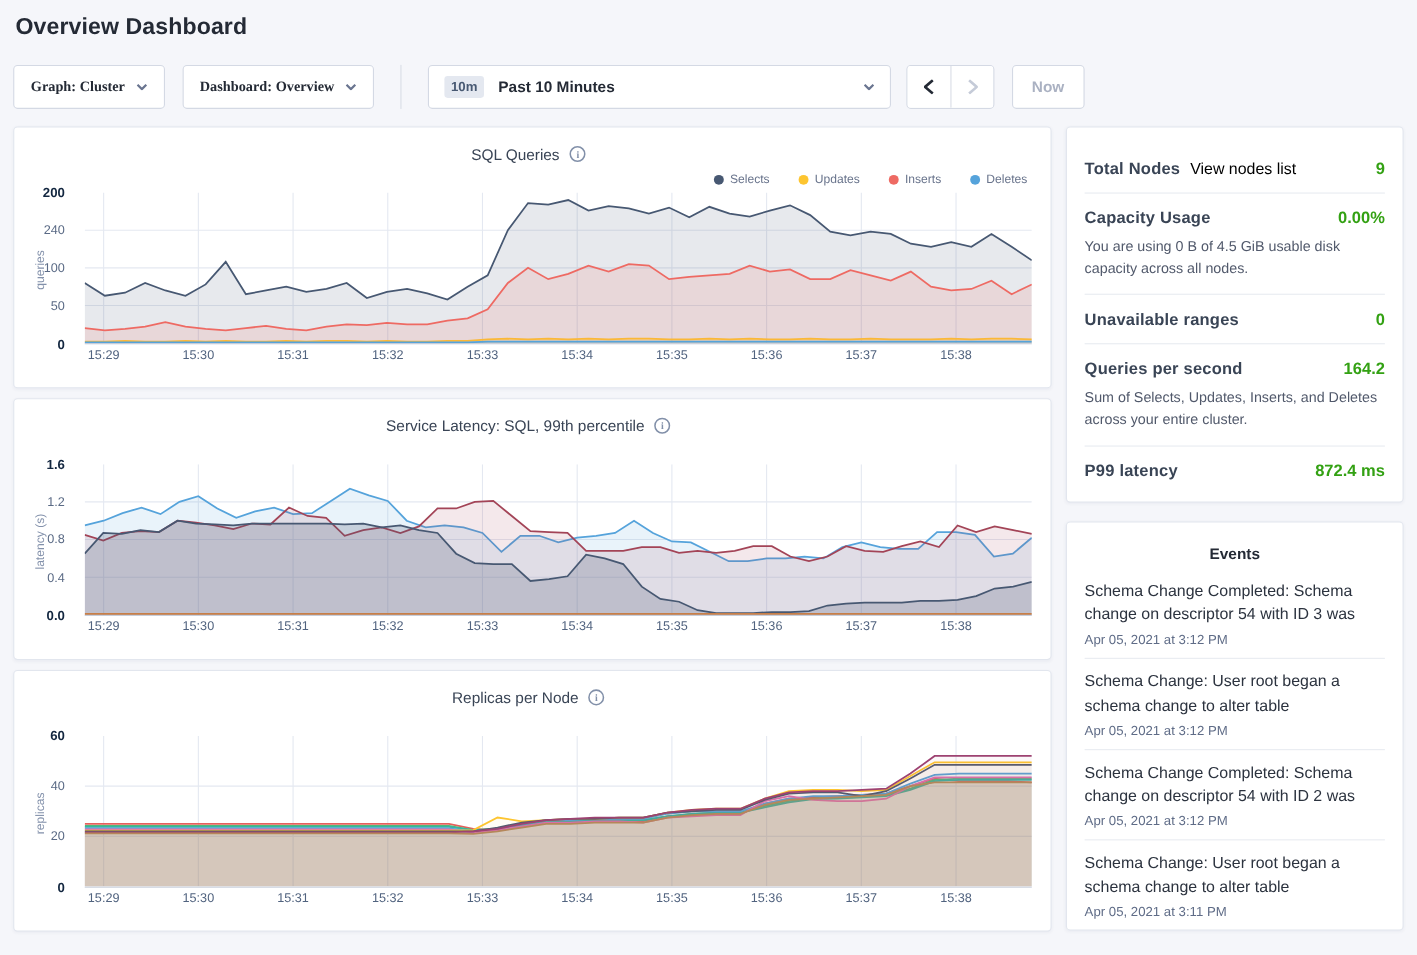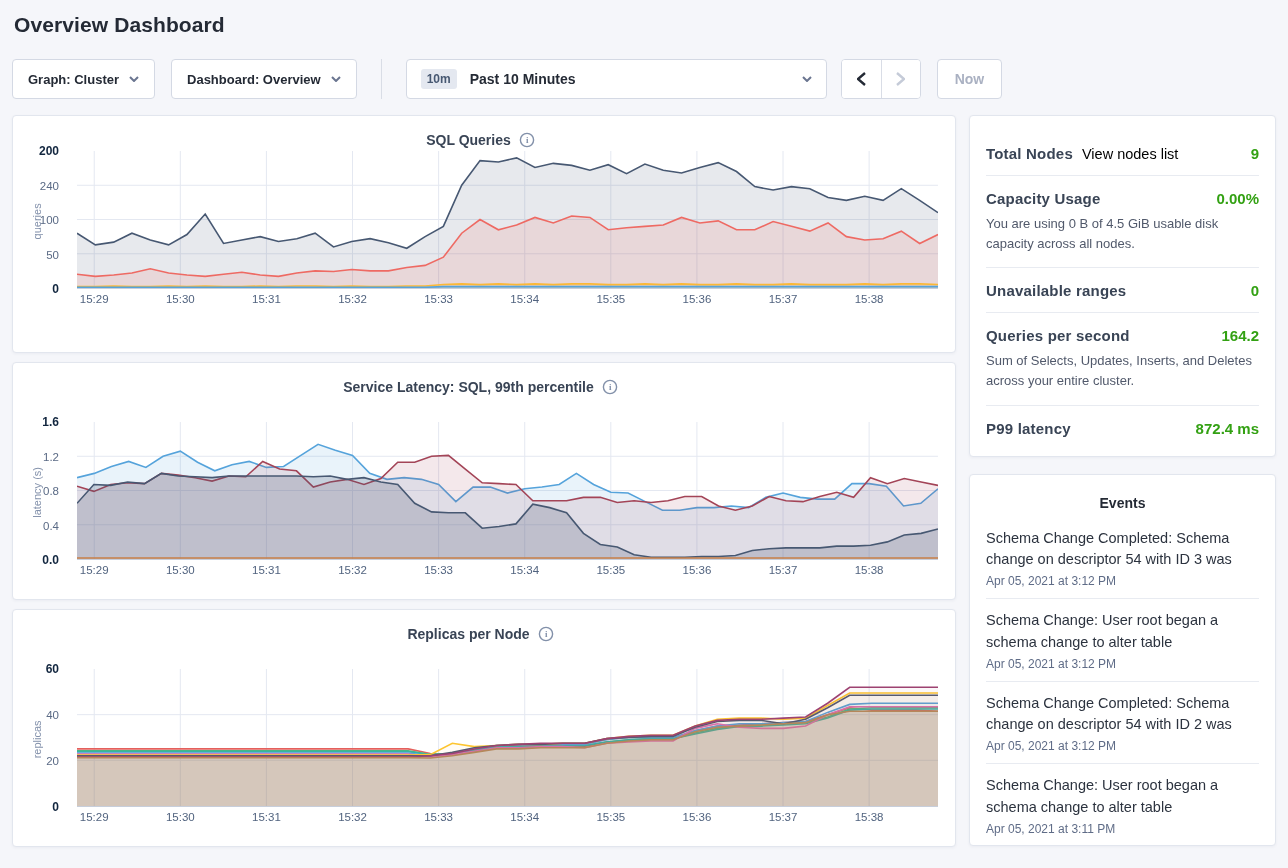--- a/index.html
+++ b/index.html
@@ -7,21 +7,21 @@
     font-family:"Liberation Sans", sans-serif; color:#242a35; }
   .page { padding:0 12px; }
 
   
   .page-title { font-size:21px; font-weight:600; color:#242a35; padding:13px 0 0 2px; letter-spacing:.1px; }
 
   
   .toolbar { display:flex; align-items:center; margin:22px 0 16px 0; }
   .drop-btn { display:flex; align-items:center; gap:10px; background:#fff; border:1px solid #d4d9e4;
     border-radius:4px; height:40px; padding:0 15px; font-size:13px; font-weight:700; color:#242a35; cursor:pointer;
-    font-family:Liberation Sans, sans-serif; }
+    font-family:Liberation Serif, serif; }
   .drop-btn + .drop-btn { margin-left:16px; }
   .chev { width:10px; height:6px; stroke:#6a7590; stroke-width:2; fill:none; }
   .vdivider { width:1px; height:40px; background:#d9dde6; margin:0 24px; }
   .time-picker { display:flex; align-items:center; background:#fff; border:1px solid #d4d9e4; border-radius:4px;
     height:40px; width:421px; padding:0 14px; cursor:pointer; }
   .time-badge { background:#e4e8f0; color:#475872; font-size:12px; font-weight:700; border-radius:3px;
     padding:3px 6px; margin-right:13px; }
   .time-label { font-size:14px; font-weight:700; color:#242a35; flex:1; }
   .arrow-group { display:flex; background:#fff; border:1px solid #d4d9e4; border-radius:4px; height:40px; margin-left:14px; overflow:hidden; }
   .arrow-btn { width:39px; height:100%; display:flex; align-items:center; justify-content:center; background:#fff; border:none; cursor:pointer; }
@@ -34,21 +34,21 @@
 
   
   .main { display:flex; gap:13px; align-items:flex-start; }
   .charts-col { flex:1; min-width:0; display:flex; flex-direction:column; gap:9px; }
   .side-col { width:307px; flex-shrink:0; display:flex; flex-direction:column; gap:17px; }
   .panel { background:#fff; border:1px solid #e2e6ee; border-radius:4px; box-shadow:0 1px 3px rgba(44,58,92,.05); }
 
   
   .chart-panel { height:238px; padding:13px 17px 0 10px; }
   .chart-title-row { display:flex; align-items:center; justify-content:center; gap:8px; height:22px; }
-  .chart-title { font-size:14px; font-weight:700; color:#394455; }
+  .chart-title { font-size:14px; font-weight:400; color:#394455; }
   .info-icon { width:16px; height:16px; cursor:pointer; }
   .info-icon circle { fill:none; stroke:#8290a9; stroke-width:1.4; }
   .info-icon text { fill:#8290a9; font-size:9px; font-weight:700; font-family:"Liberation Serif", serif; }
   .legend-row { display:flex; justify-content:flex-end; gap:26px; height:20px; align-items:center; margin:2px 4px 2px 0; }
   .legend-item { display:flex; align-items:center; gap:6px; }
   .legend-dot { width:9px; height:9px; border-radius:50%; }
   .legend-label { font-size:11px; color:#69748c; }
   .legend-spacer { height:24px; }
   .chart-body { display:flex; height:160px; }
   .yunit { width:14px; position:relative; }
@@ -130,20 +130,38 @@
     <div class="charts-col">
 
       <div class="panel chart-panel">
         <div class="chart-title-row">
           <span class="chart-title">SQL Queries</span>
           <svg class="info-icon" viewBox="0 0 16 16">
               <circle cx="8" cy="8" r="6.6"></circle>
               <text x="7" y="11.4">i</text>
             </svg>
         </div>
+        <div class="legend-row">
+          <span class="legend-item">
+              <span class="legend-dot" style="background: rgb(71, 88, 114);"></span>
+              <span class="legend-label">Selects</span>
+            </span>
+          <span class="legend-item">
+              <span class="legend-dot" style="background: rgb(253, 197, 48);"></span>
+              <span class="legend-label">Updates</span>
+            </span>
+          <span class="legend-item">
+              <span class="legend-dot" style="background: rgb(238, 106, 99);"></span>
+              <span class="legend-label">Inserts</span>
+            </span>
+          <span class="legend-item">
+              <span class="legend-dot" style="background: rgb(85, 163, 219);"></span>
+              <span class="legend-label">Deletes</span>
+            </span>
+        </div>
         <div class="chart-body">
           <div class="yunit">
               <span>queries</span>
             </div>
           <div class="ylabels">
               <div class="ytick bold" style="top:100%">0</div>
               <div class="ytick" style="top:75%">50</div>
               <div class="ytick" style="top:50%">100</div>
               <div class="ytick" style="top:25%">240</div>
               <div class="ytick bold" style="top:0%">200</div>

